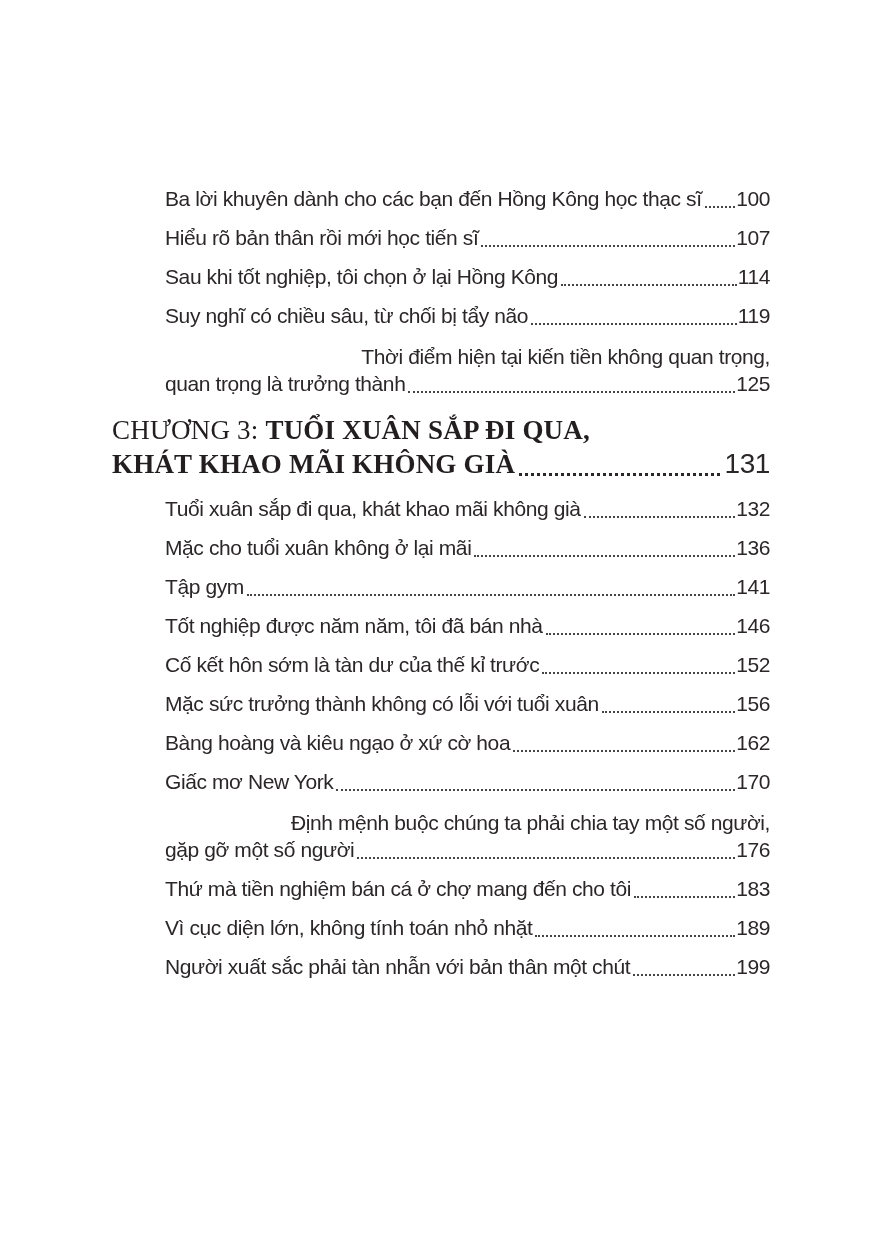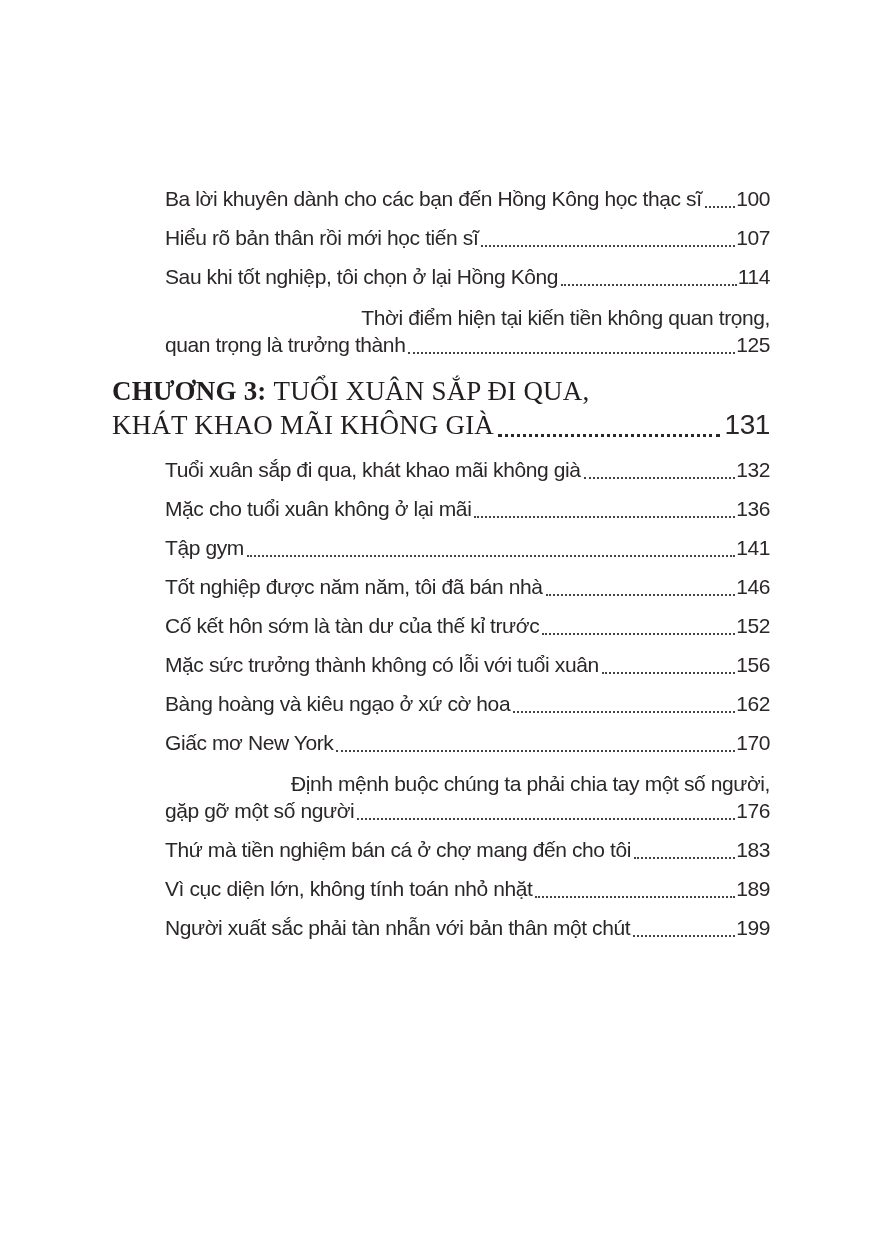--- a/index.html
+++ b/index.html
@@ -54,22 +54,22 @@
   
   .chapter {
     margin-top: 17px;
     margin-bottom: 15px;
     font-family: "Liberation Serif", serif;
     font-size: 27px;
     line-height: 33px;
     color: #221e1f;
     letter-spacing: 0.2px;
   }
-  .ch-label { font-weight: 700; }
-  .ch-title { font-weight: 400; }
+  .ch-label { font-weight: 400; }
+  .ch-title { font-weight: 700; }
   .chapter .leader.bold {
     border-bottom: 3px dotted #2b2728;
     margin-bottom: 5px;
     margin-left: 4px;
   }
   .chapter .pagenum {
     font-family: "Liberation Sans", sans-serif;
     font-size: 28px;
     letter-spacing: -0.4px;
     color: #2b2728;
@@ -108,20 +108,27 @@
           </div>
         </div>
         <div class="entry">
           <div class="row">
             <span class="title">Sau khi tốt nghiệp, tôi chọn ở lại Hồng Kông</span>
             <span class="leader"></span>
             <span class="pagenum">114</span>
           </div>
         </div>
         <div class="entry">
+          <div class="row">
+            <span class="title">Suy nghĩ có chiều sâu, từ chối bị tẩy não</span>
+            <span class="leader"></span>
+            <span class="pagenum">119</span>
+          </div>
+        </div>
+        <div class="entry">
           <div class="pre">Thời điểm hiện tại kiến tiền không quan trọng,</div>
           <div class="row">
             <span class="title">quan trọng là trưởng thành</span>
             <span class="leader"></span>
             <span class="pagenum">125</span>
           </div>
         </div>
         <div class="chapter">
           <div class="ch-line1"><span class="ch-label">CHƯƠNG 3: </span><span class="ch-title">TUỔI XUÂN SẮP ĐI QUA,</span></div>
           <div class="row">

